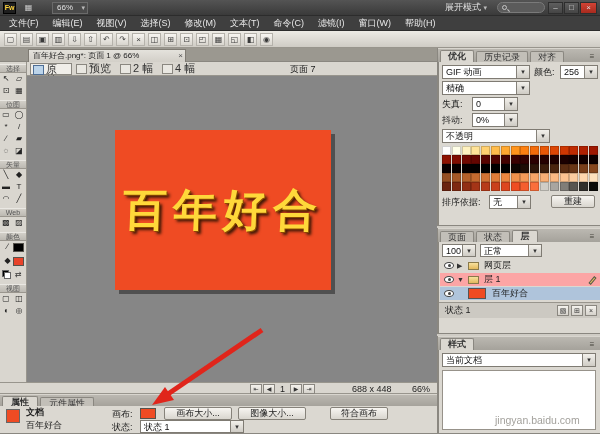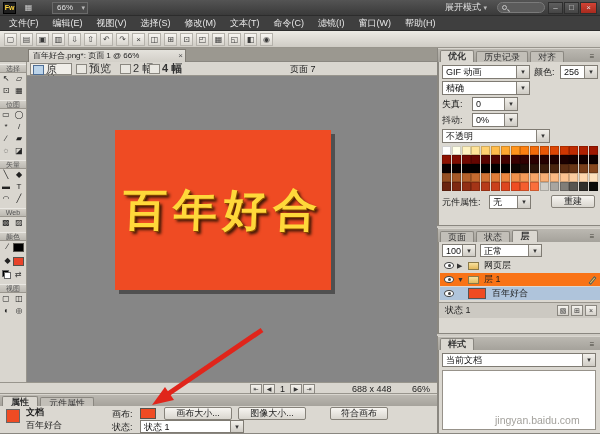--- a/index.html
+++ b/index.html
@@ -81,21 +81,21 @@
   .dd::after{content:"▾";position:absolute;right:0;top:0;width:12px;height:100%;
              background:linear-gradient(#F2F0EB,#CFCCC5);border-left:1px solid #86827A;
              font-size:7px;line-height:11px;text-align:center;color:#333;}
   .pbtn{height:13px;background:linear-gradient(#F7F5F1,#D9D6CF);border:1px solid #86827A;border-radius:2px;
         font-size:9px;line-height:11px;text-align:center;color:#222;}
   .swgrid{display:grid;grid-template-columns:repeat(16,9.8px);grid-auto-rows:9px;}
   .sw{width:9px;height:9px;outline:1px solid rgba(0,0,0,0.18);outline-offset:-1px;}
 
   
   .lrow{left:1px;width:160px;height:13px;font-size:9px;line-height:13px;color:#222;padding-left:44px;}
-  .lrow.sel1{background:#f97316;}
+  .lrow.sel1{background:#fca5a5;}
   .lrow.sel2{background:#AFC4DB;}
   .eye{position:absolute;left:4px;top:3px;width:10px;height:7px;border:1px solid #444;border-radius:50%;background:#FFF;}
   .eye::after{content:"";position:absolute;left:3px;top:1px;width:3px;height:3px;background:#444;border-radius:50%;}
   .tri{position:absolute;left:17px;top:0;font-size:7px;color:#333;}
   .folder{position:absolute;left:28px;top:3px;width:11px;height:8px;
           background:linear-gradient(#F7E19E,#E3B95C);border:1px solid #8A7A4A;}
   .lname{position:absolute;left:44px;top:0;white-space:nowrap;}
   .thumb{position:absolute;left:28px;top:1px;width:18px;height:11px;border:1px solid #555;}
   .pencilico{position:absolute;right:6px;top:3px;width:3px;height:9px;background:#E8C15A;border:1px solid #555;transform:rotate(40deg);}
   .lfooter{background:#CCC9C2;border-top:1px solid #98958D;}
@@ -172,21 +172,21 @@
 <div class="abs viewbar" style="left:27px;top:62px;width:410px;height:14px;">
   <div class="abs vmode active" style="left:3px;width:42px;">
     <span>原始</span>
   </div>
   <div class="abs vmode" style="left:47px;width:42px;">
     <span>预览</span>
   </div>
   <div class="abs vmode" style="left:91px;width:40px;">
     <span>2 幅</span>
   </div>
-  <div class="abs vmode" style="left:120px;width:40px;font-weight:bold;">
+  <div class="abs vmode" style="left:133px;width:40px;">
     <span>4 幅</span>
   </div>
   <span class="abs lbl" style="left:263px;top:1px;">页面 7</span>
 </div>
 
 <div class="abs toolspanel" style="left:0;top:62px;width:27px;height:320px;">
   <div class="abs tsec" style="top:2px;">选择</div>
   <div class="abs toolgrid" style="top:12px;">
       <div class="tool">↖</div>
       <div class="tool">▱</div>
@@ -385,21 +385,21 @@
         <div class="sw" style="background: rgb(238, 77, 34);"></div>
         <div class="sw" style="background: rgb(245, 94, 46);"></div>
         <div class="sw" style="background: rgb(250, 111, 59);"></div>
         <div class="sw" style="background: rgb(208, 205, 198);"></div>
         <div class="sw" style="background: rgb(168, 165, 160);"></div>
         <div class="sw" style="background: rgb(128, 125, 120);"></div>
         <div class="sw" style="background: rgb(88, 85, 80);"></div>
         <div class="sw" style="background: rgb(48, 46, 42);"></div>
         <div class="sw" style="background: rgb(10, 10, 8);"></div>
       </div>
-    <span class="abs lbl" style="left:3px;top:134px;">元件属性:</span>
+    <span class="abs lbl" style="left:3px;top:134px;">排序依据:</span>
     <div class="abs dd" style="left:50px;top:133px;width:42px;">
       <span>无</span>
     </div>
     <div class="abs pbtn" style="left:112px;top:133px;width:44px;">重建</div>
   </div>
 </div>
 
 <div class="abs" style="left:437px;top:228px;width:163px;height:106px;border-left:1px solid #8A8780;">
   <div class="abs pstrip" style="left:0;top:0;width:163px;height:14px;">
     <div class="abs ptab" style="left:2px;width:34px;">页面</div>

